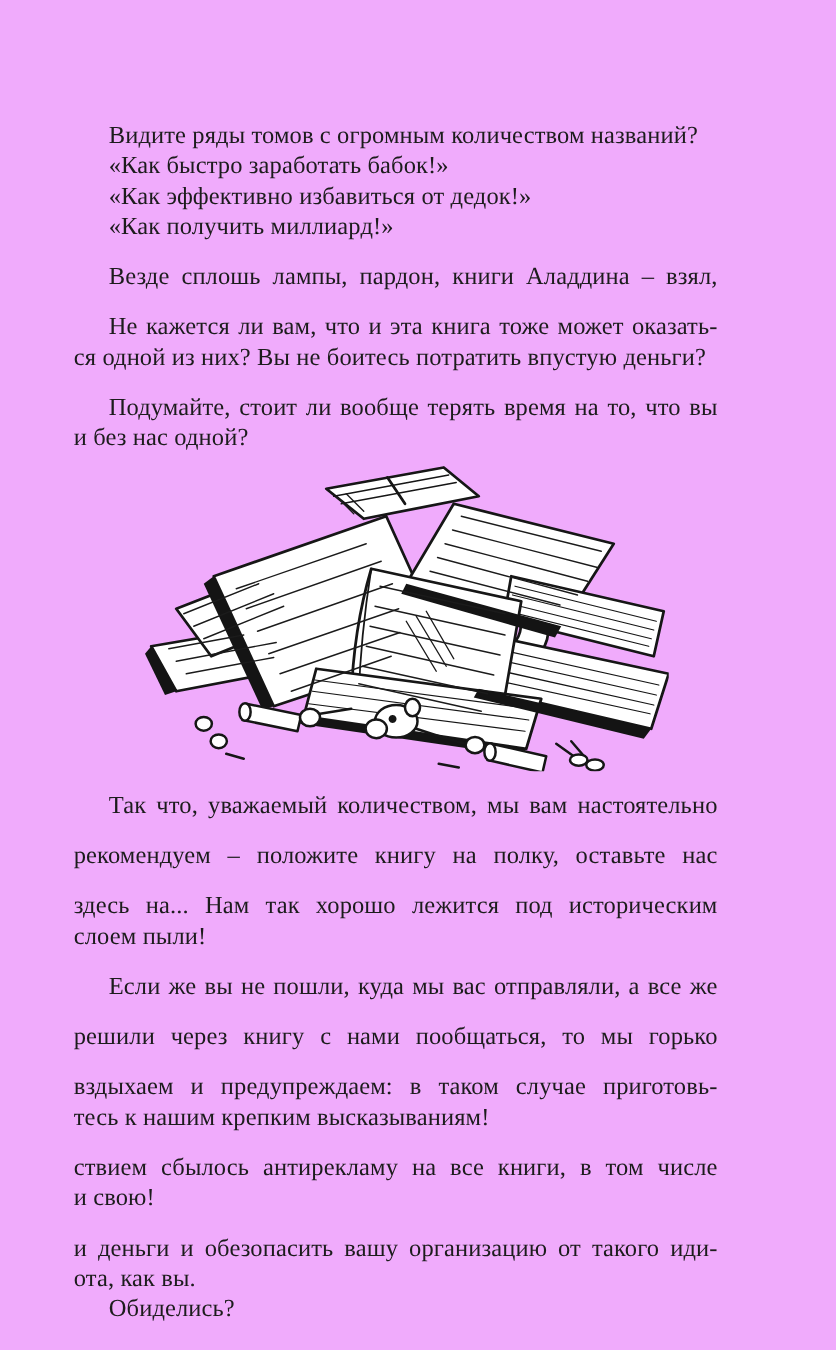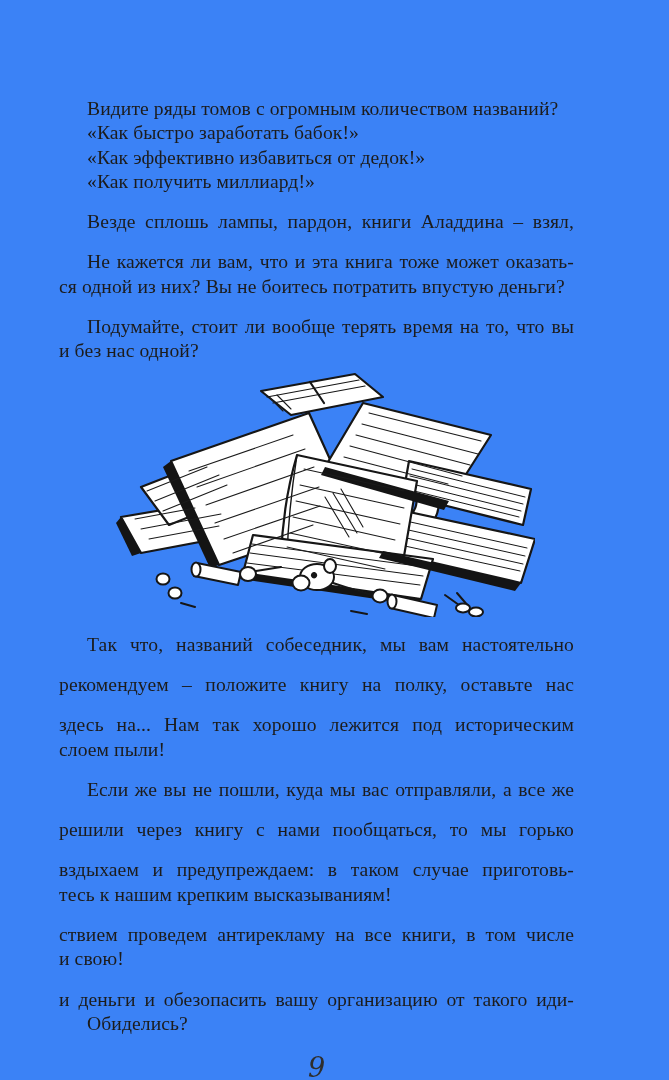--- a/index.html
+++ b/index.html
@@ -11,21 +11,21 @@
     width: 669px;
     height: 1080px;
     overflow: hidden;
     font-family: "Liberation Serif", serif;
     color: #1c1c1c;
   }
   .page {
     position: relative;
     width: 669px;
     height: 1080px;
-    background: #3b82f6;
+    background: #f0abfc;
   }
   .text-col {
     position: absolute;
     left: 59px;
     top: 0;
     width: 515px;
   }
   .block-top { margin-top: 97px; }
   .line {
     font-size: 19.6px;
@@ -142,29 +142,30 @@
           <ellipse cx="365" cy="245" rx="7" ry="4.5"></ellipse>
           <ellipse cx="52" cy="212" rx="6.5" ry="5.5"></ellipse>
           <ellipse cx="64" cy="226" rx="6.5" ry="5.5"></ellipse>
           <path d="M70,236 L84,240 M240,244 L256,247" fill="none"></path>
           <path d="M203,206 a2.2,2.2 0 1 0 0.1,0" fill="#141414"></path>
         </g>
       </svg>
     </div>
 
     <div id="block-bottom">
-        <div class="line indent just">Так что, названий собеседник, мы вам настоятельно</div>
+        <div class="line indent just">Так что, уважаемый количеством, мы вам настоятельно</div>
         <div class="line just">рекомендуем – положите книгу на полку, оставьте нас</div>
         <div class="line just">здесь на... Нам так хорошо лежится под историческим</div>
         <div class="line last">слоем пыли!</div>
         <div class="line indent just">Если же вы не пошли, куда мы вас отправляли, а все же</div>
         <div class="line just">решили через книгу с нами пообщаться, то мы горько</div>
         <div class="line just">вздыхаем и предупреждаем: в таком случае приготовь-</div>
         <div class="line last">тесь к нашим крепким высказываниям!</div>
-        <div class="line just">ствием проведем антирекламу на все книги, в том числе</div>
+        <div class="line just">ствием сбылось антирекламу на все книги, в том числе</div>
         <div class="line last">и свою!</div>
         <div class="line just">и деньги и обезопасить вашу организацию от такого иди-</div>
+        <div class="line last">ота, как вы.</div>
         <div class="line indent last">Обиделись?</div>
       </div>
 
     <div class="page-number">9</div>
   </div>
 </div>
 
 </body></html>

